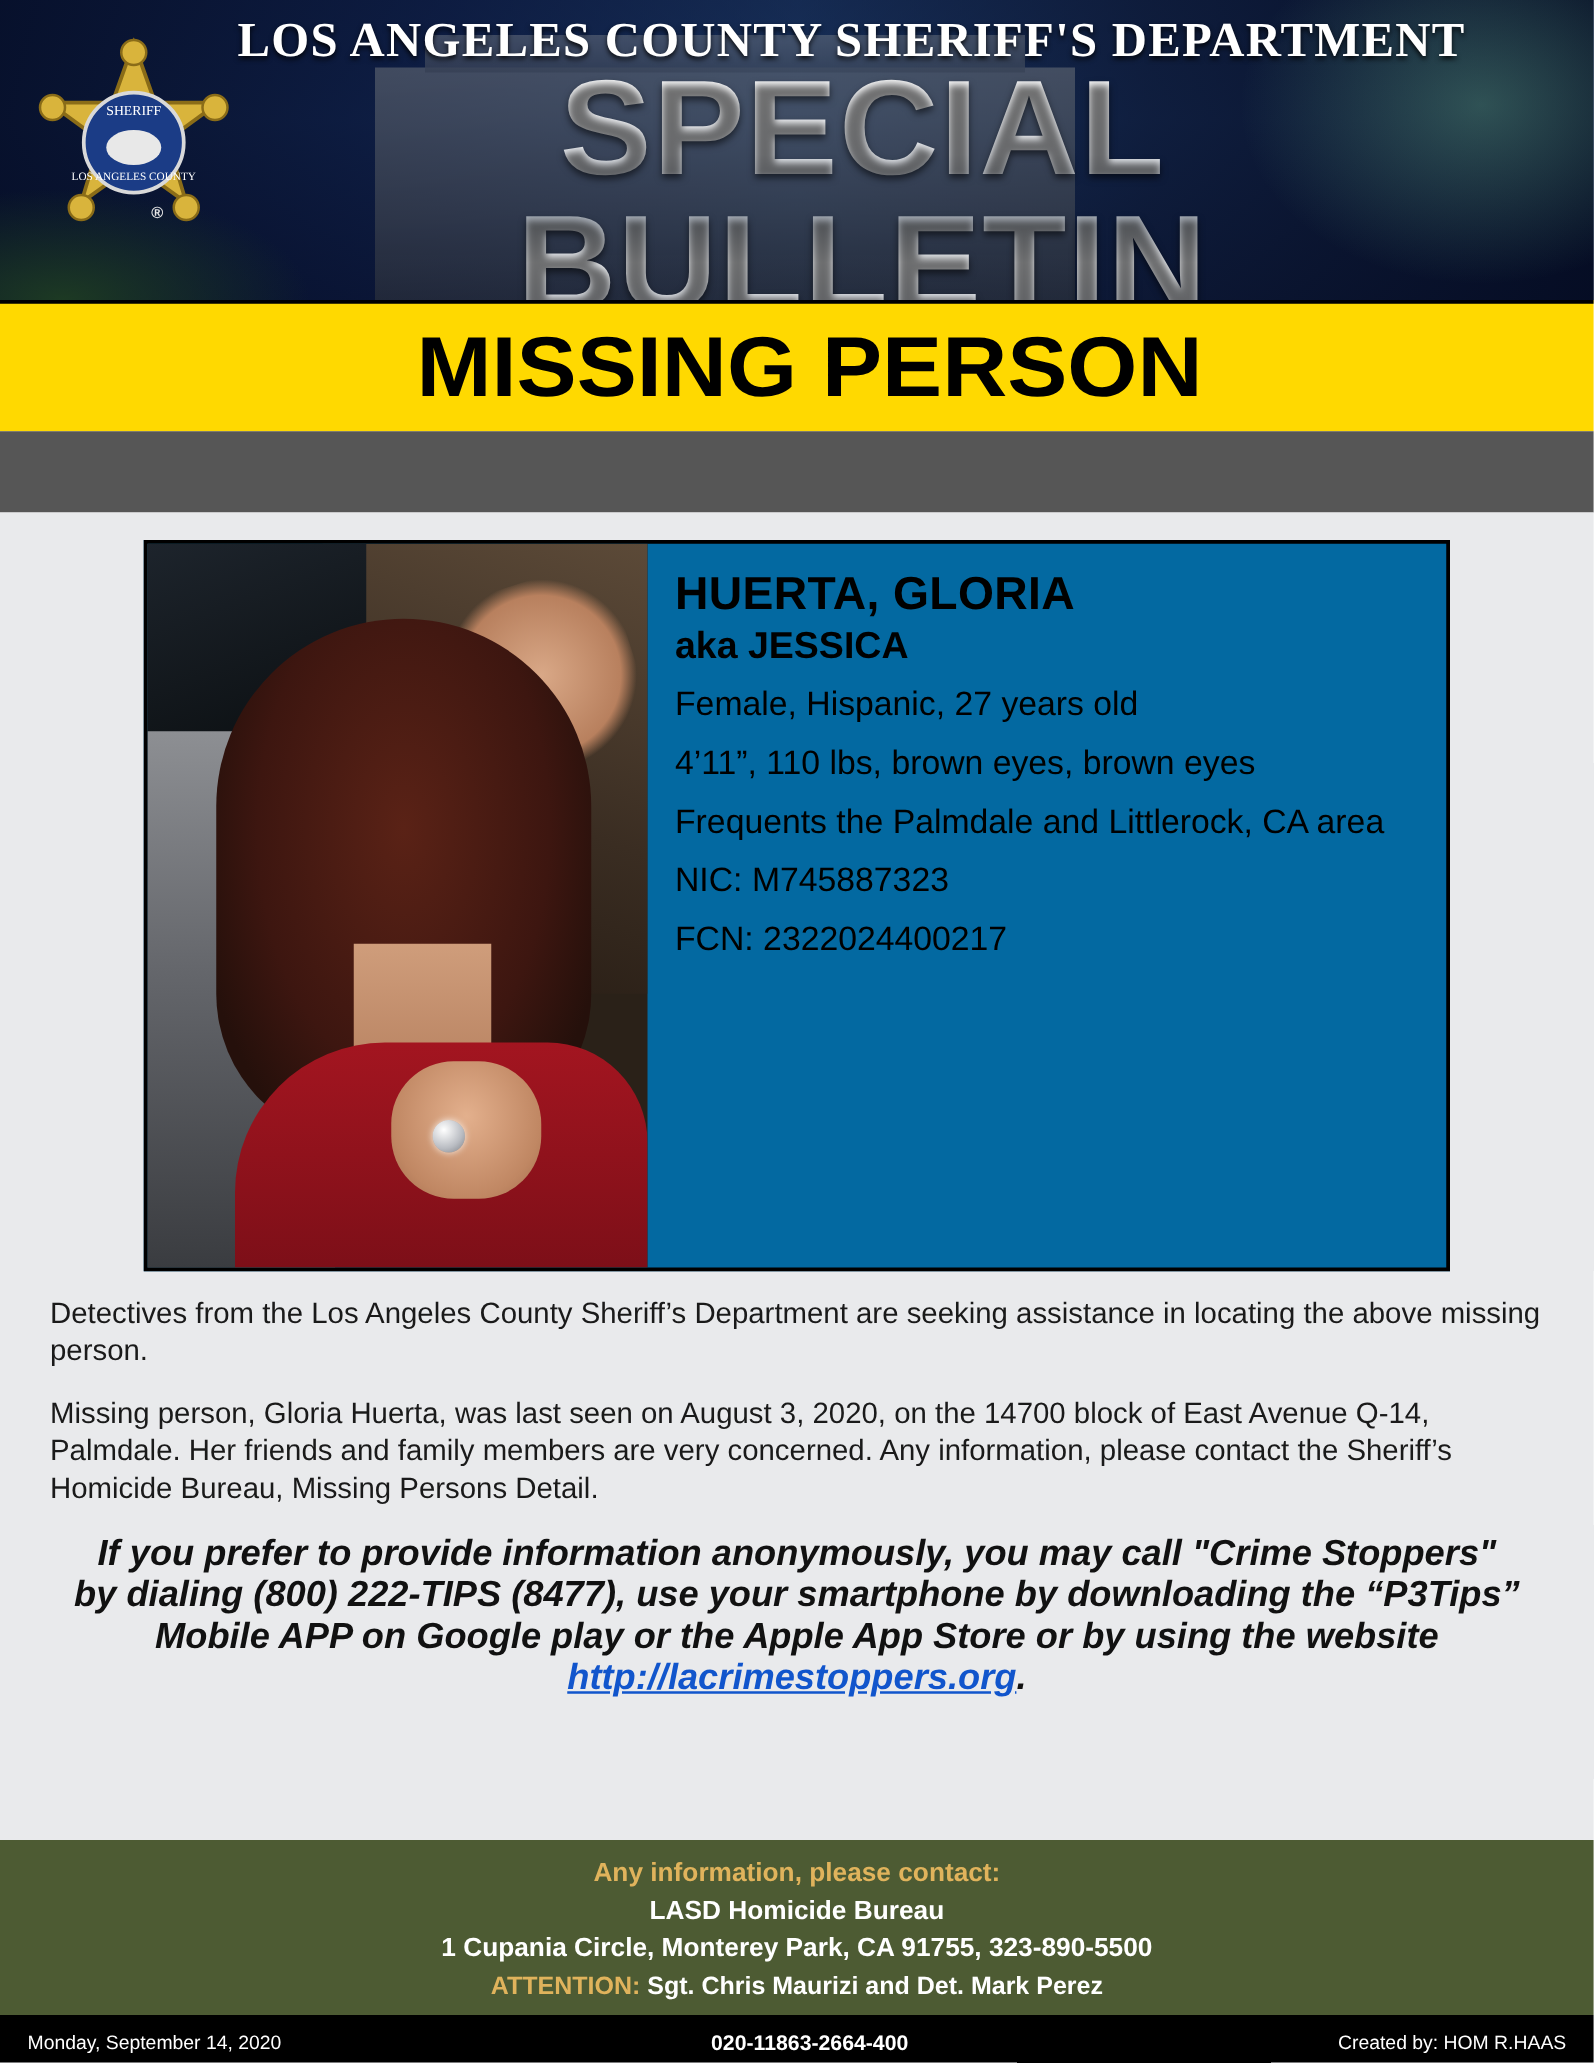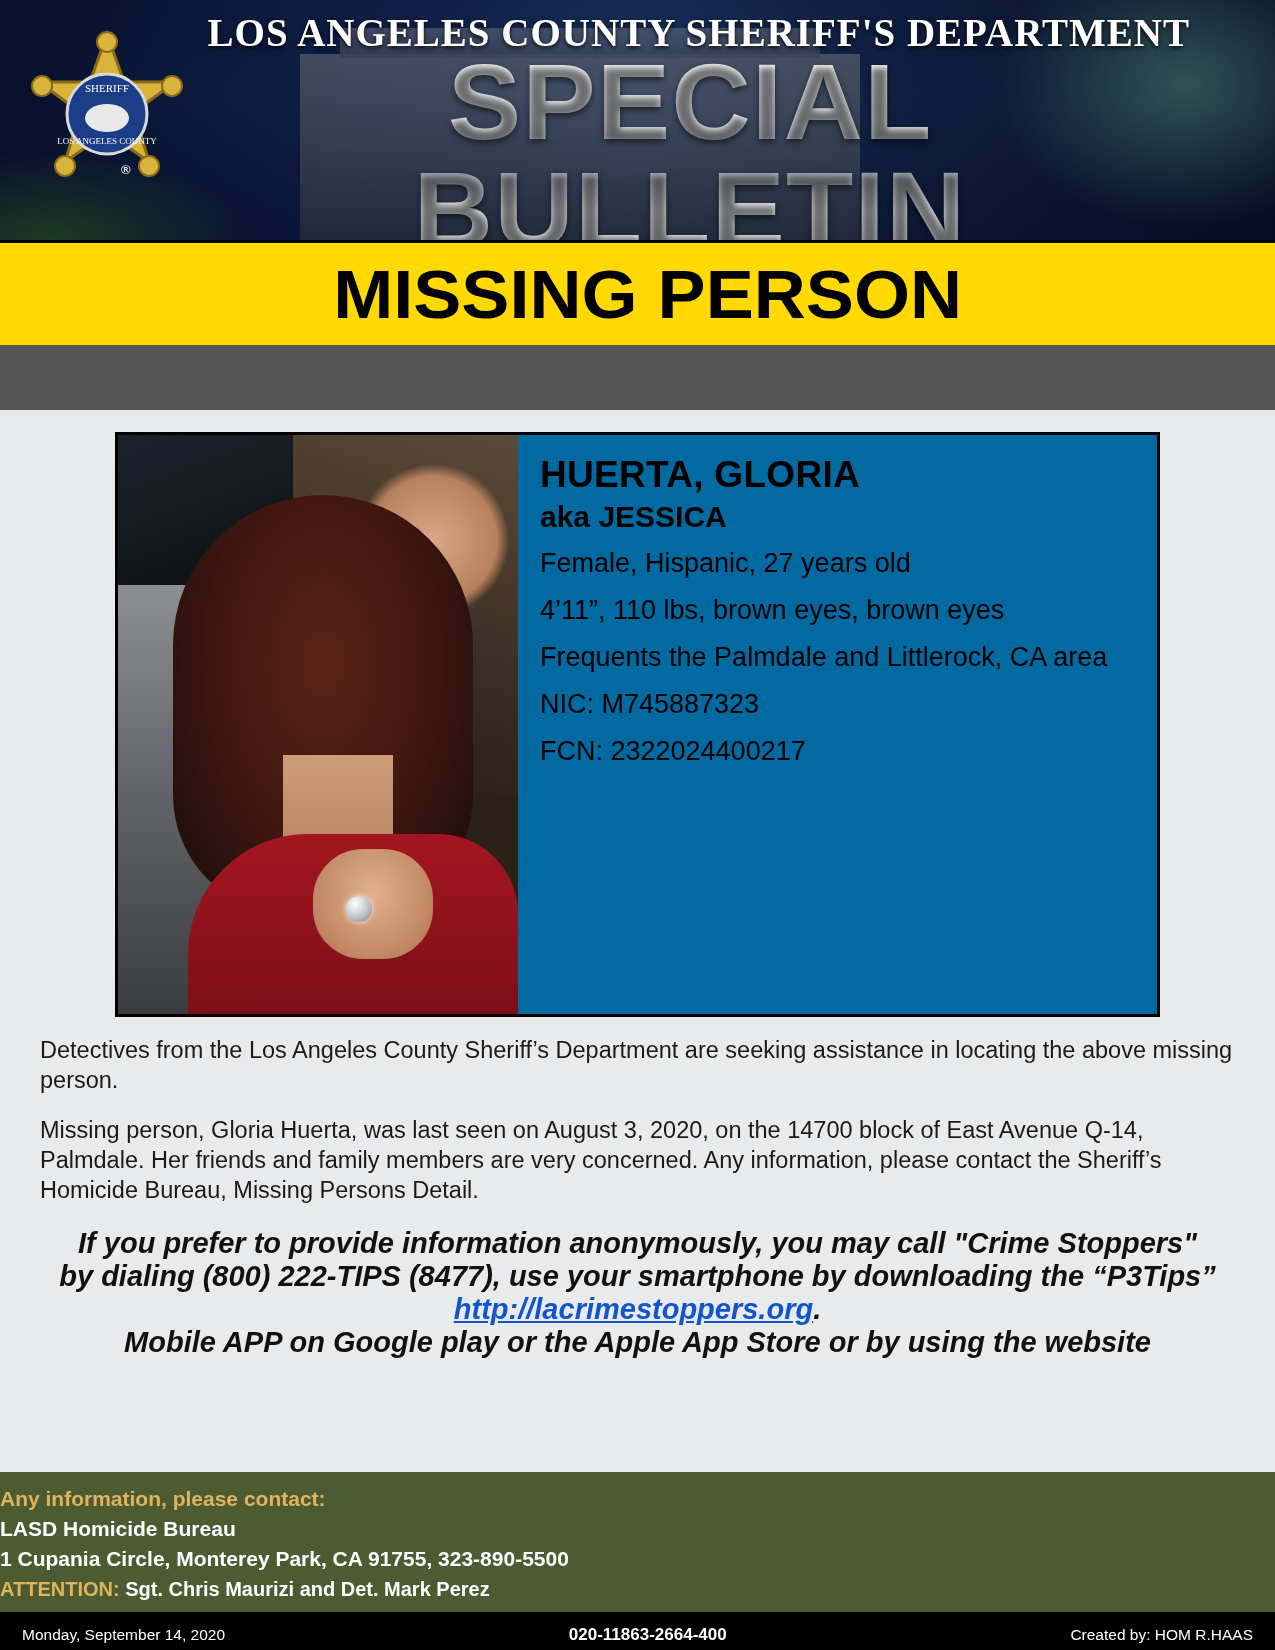--- a/index.html
+++ b/index.html
@@ -45,21 +45,21 @@
   .badge {
     position: absolute; left: 22px; top: 30px; width: 170px; height: 170px;
   }
   .star { position:absolute; inset:0; }
   .badge-reg {
     position:absolute; left: 121px; top: 162px; color:#e8e8e8; font-size: 13px; font-weight:bold;
   }
 
   .hdr-title {
     position:absolute; left: 190px; top: 10px; width: 1000px;
-    text-align:right;
+    text-align:left;
     color:#ffffff;
     font-family: "Liberation Serif", serif;
     font-size: 39px;
     letter-spacing: 1px;
     font-weight: bold;
     text-shadow: 0 2px 4px rgba(0,0,0,.85);
   }
   .hdr-special {
     position:absolute; left: 175px; top: 48px; width: 1030px;
     text-align:center;
@@ -212,21 +212,21 @@
   }
   .anon a {
     color:#1155cc;
     text-decoration: underline;
   }
 
   
   .green {
     background:#4d5b33;
     height: 140px;
-    text-align:left;
+    text-align:center;
     padding-top: 12px;
     color:#ffffff;
   }
   .green .l1 { color:#e0b35c; font-size: 21px; font-weight: bold; line-height: 30px; }
   .green .l2 { font-size: 21px; font-weight: bold; line-height: 30px; }
   .green .l3 { font-size: 21px; font-weight: bold; line-height: 30px; }
   .green .l4 { font-size: 20px; font-weight: bold; line-height: 30px; }
   .green .l4 .att { color:#e0b35c; }
 
   
@@ -304,24 +304,24 @@
         <p>FCN: 2322024400217</p>
       </div>
     </div>
 
     <p class="para">Detectives from the Los Angeles County Sheriff’s Department are seeking assistance in locating the above missing person.</p>
     <p class="para second">Missing person, Gloria Huerta, was last seen on August 3, 2020, on the 14700 block of East Avenue Q-14, Palmdale. Her friends and family members are very concerned. Any information, please contact the Sheriff’s Homicide Bureau, Missing Persons Detail.</p>
 
     <div class="anon">
       <div>If you prefer to provide information anonymously, you may call "Crime Stoppers"</div>
       <div>by dialing (800) 222-TIPS (8477), use your smartphone by downloading the “P3Tips”</div>
+      <div>Mobile APP on Google play or the Apple App Store or by using the website</div>
       <div>
         <a href="#">http://lacrimestoppers.org</a><span>.</span>
       </div>
-      <div>Mobile APP on Google play or the Apple App Store or by using the website</div>
     </div>
   </div>
 
   <div class="green">
     <div class="l1">Any information, please contact:</div>
     <div class="l2">LASD Homicide Bureau</div>
     <div class="l3">1 Cupania Circle, Monterey Park, CA 91755, 323-890-5500</div>
     <div class="l4">
       <span class="att">ATTENTION:</span>
       <span>Sgt. Chris Maurizi and Det. Mark Perez</span>

